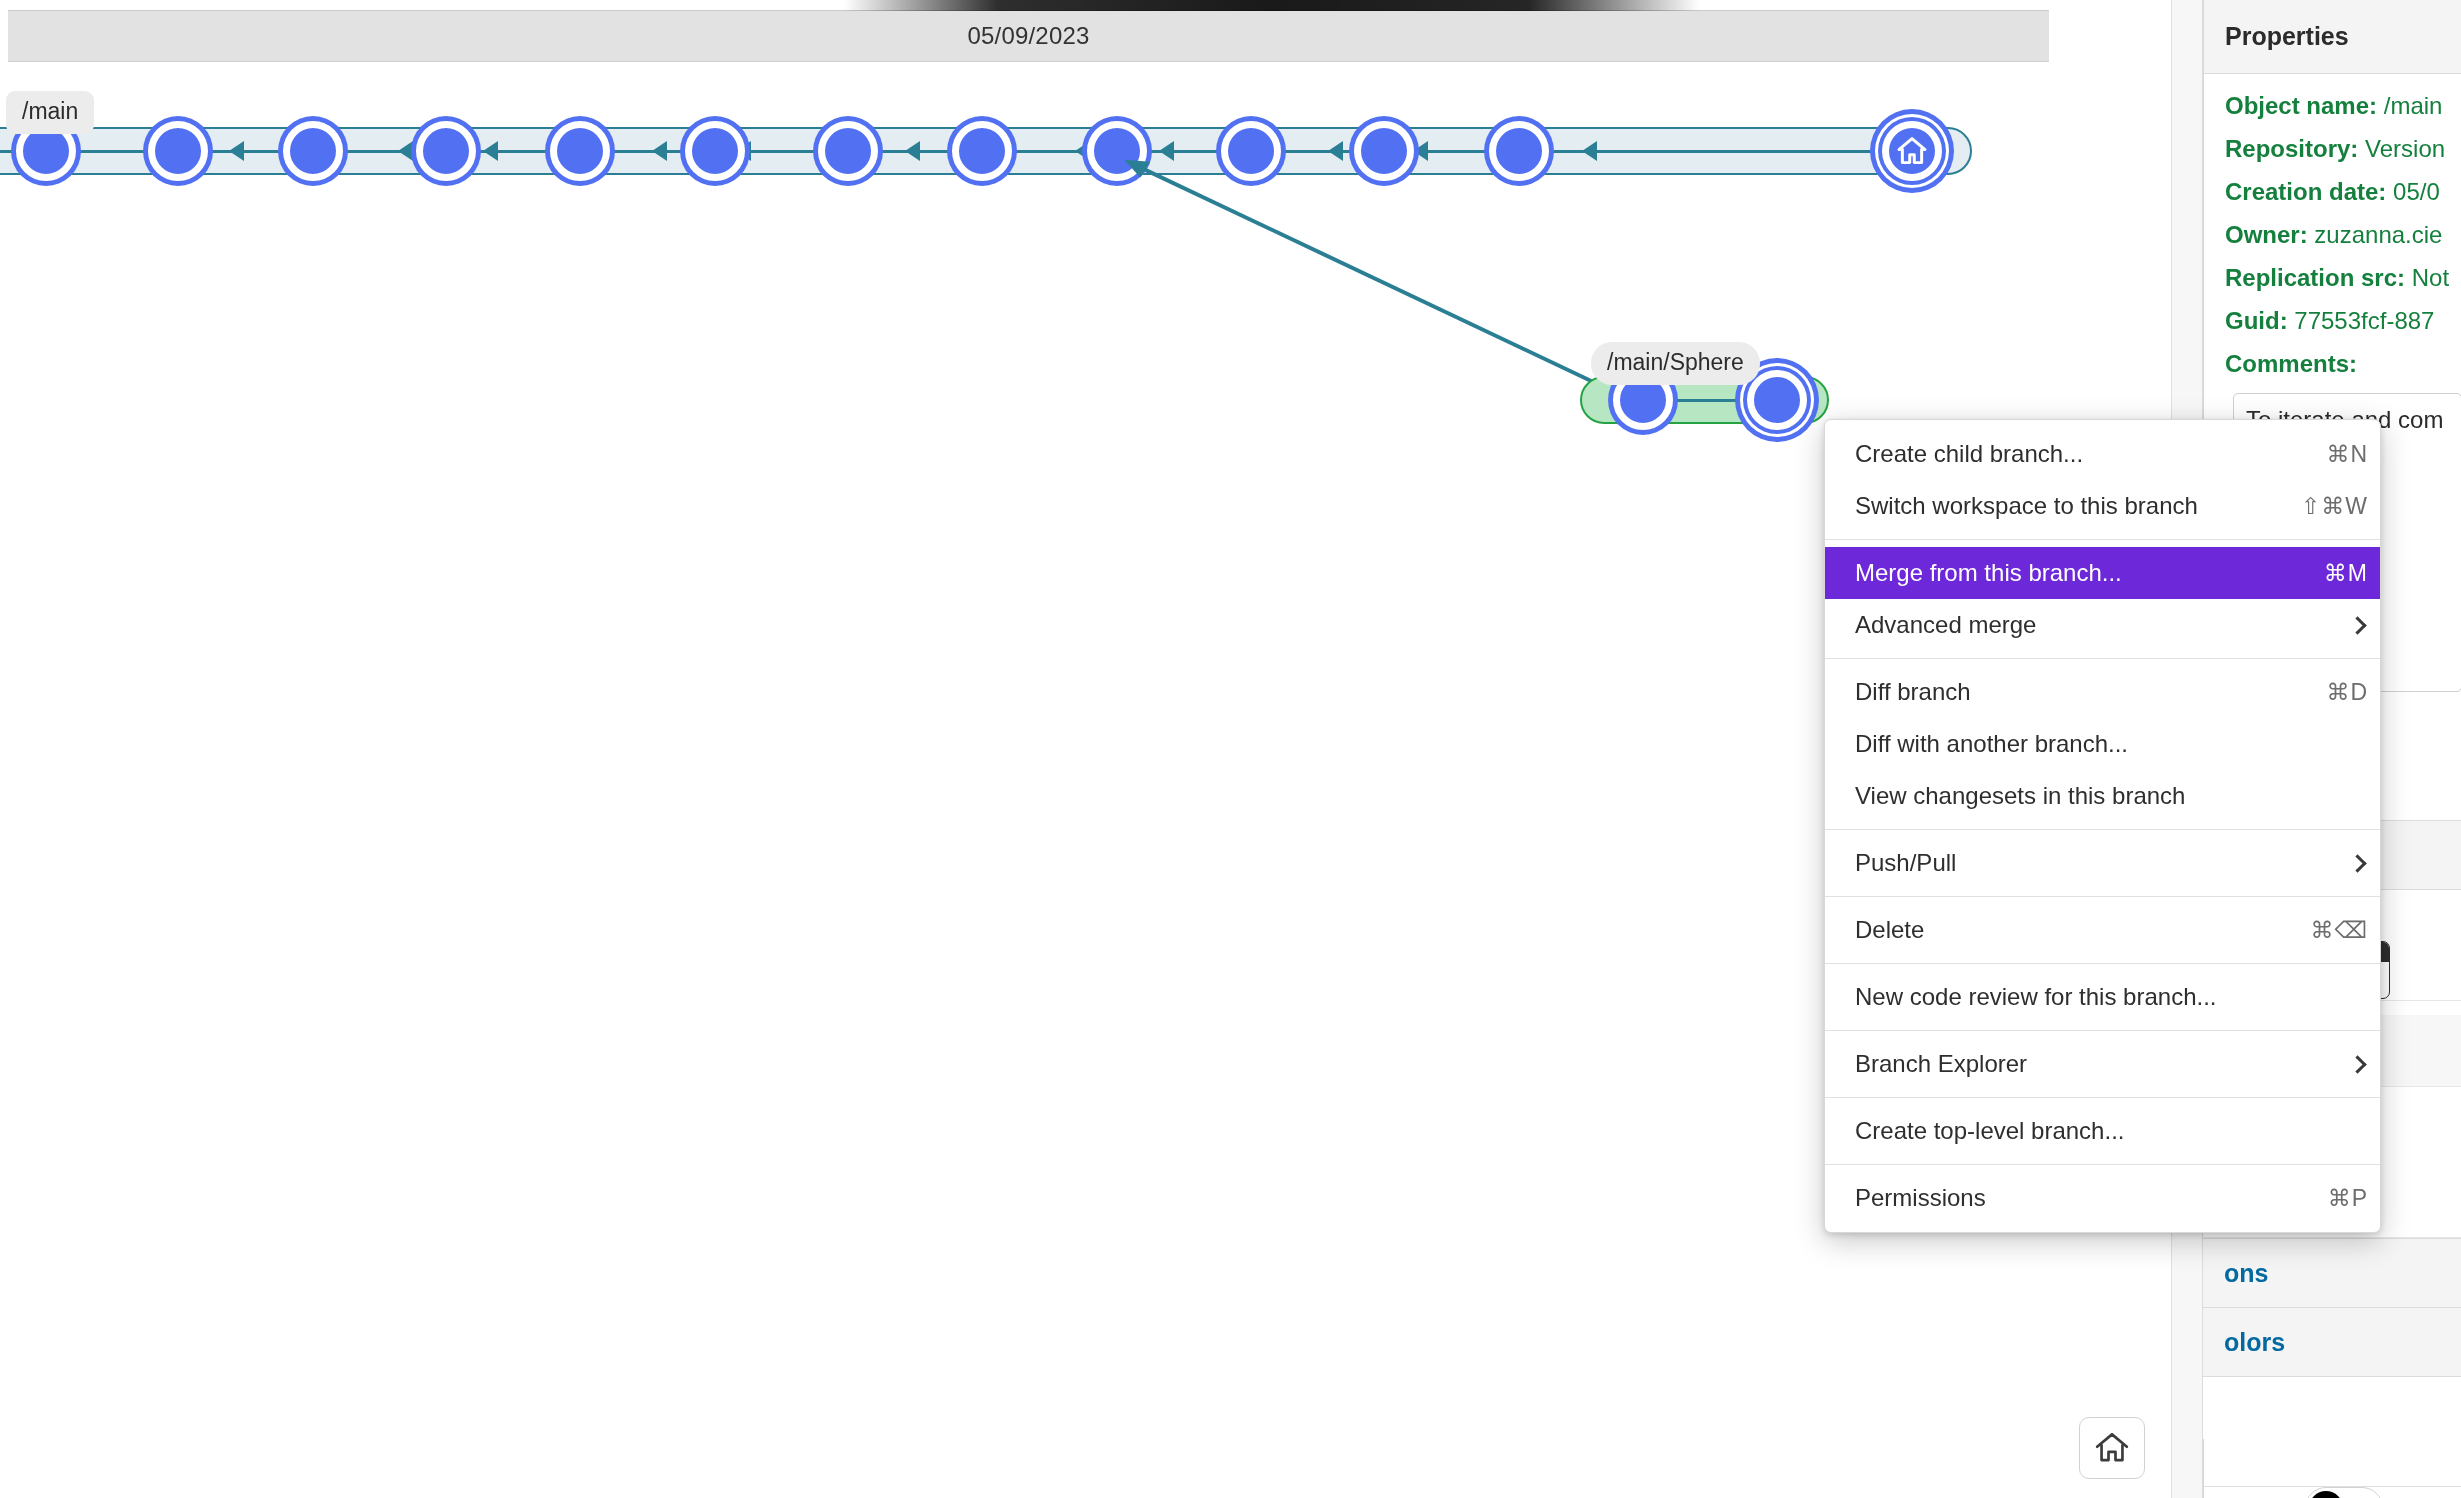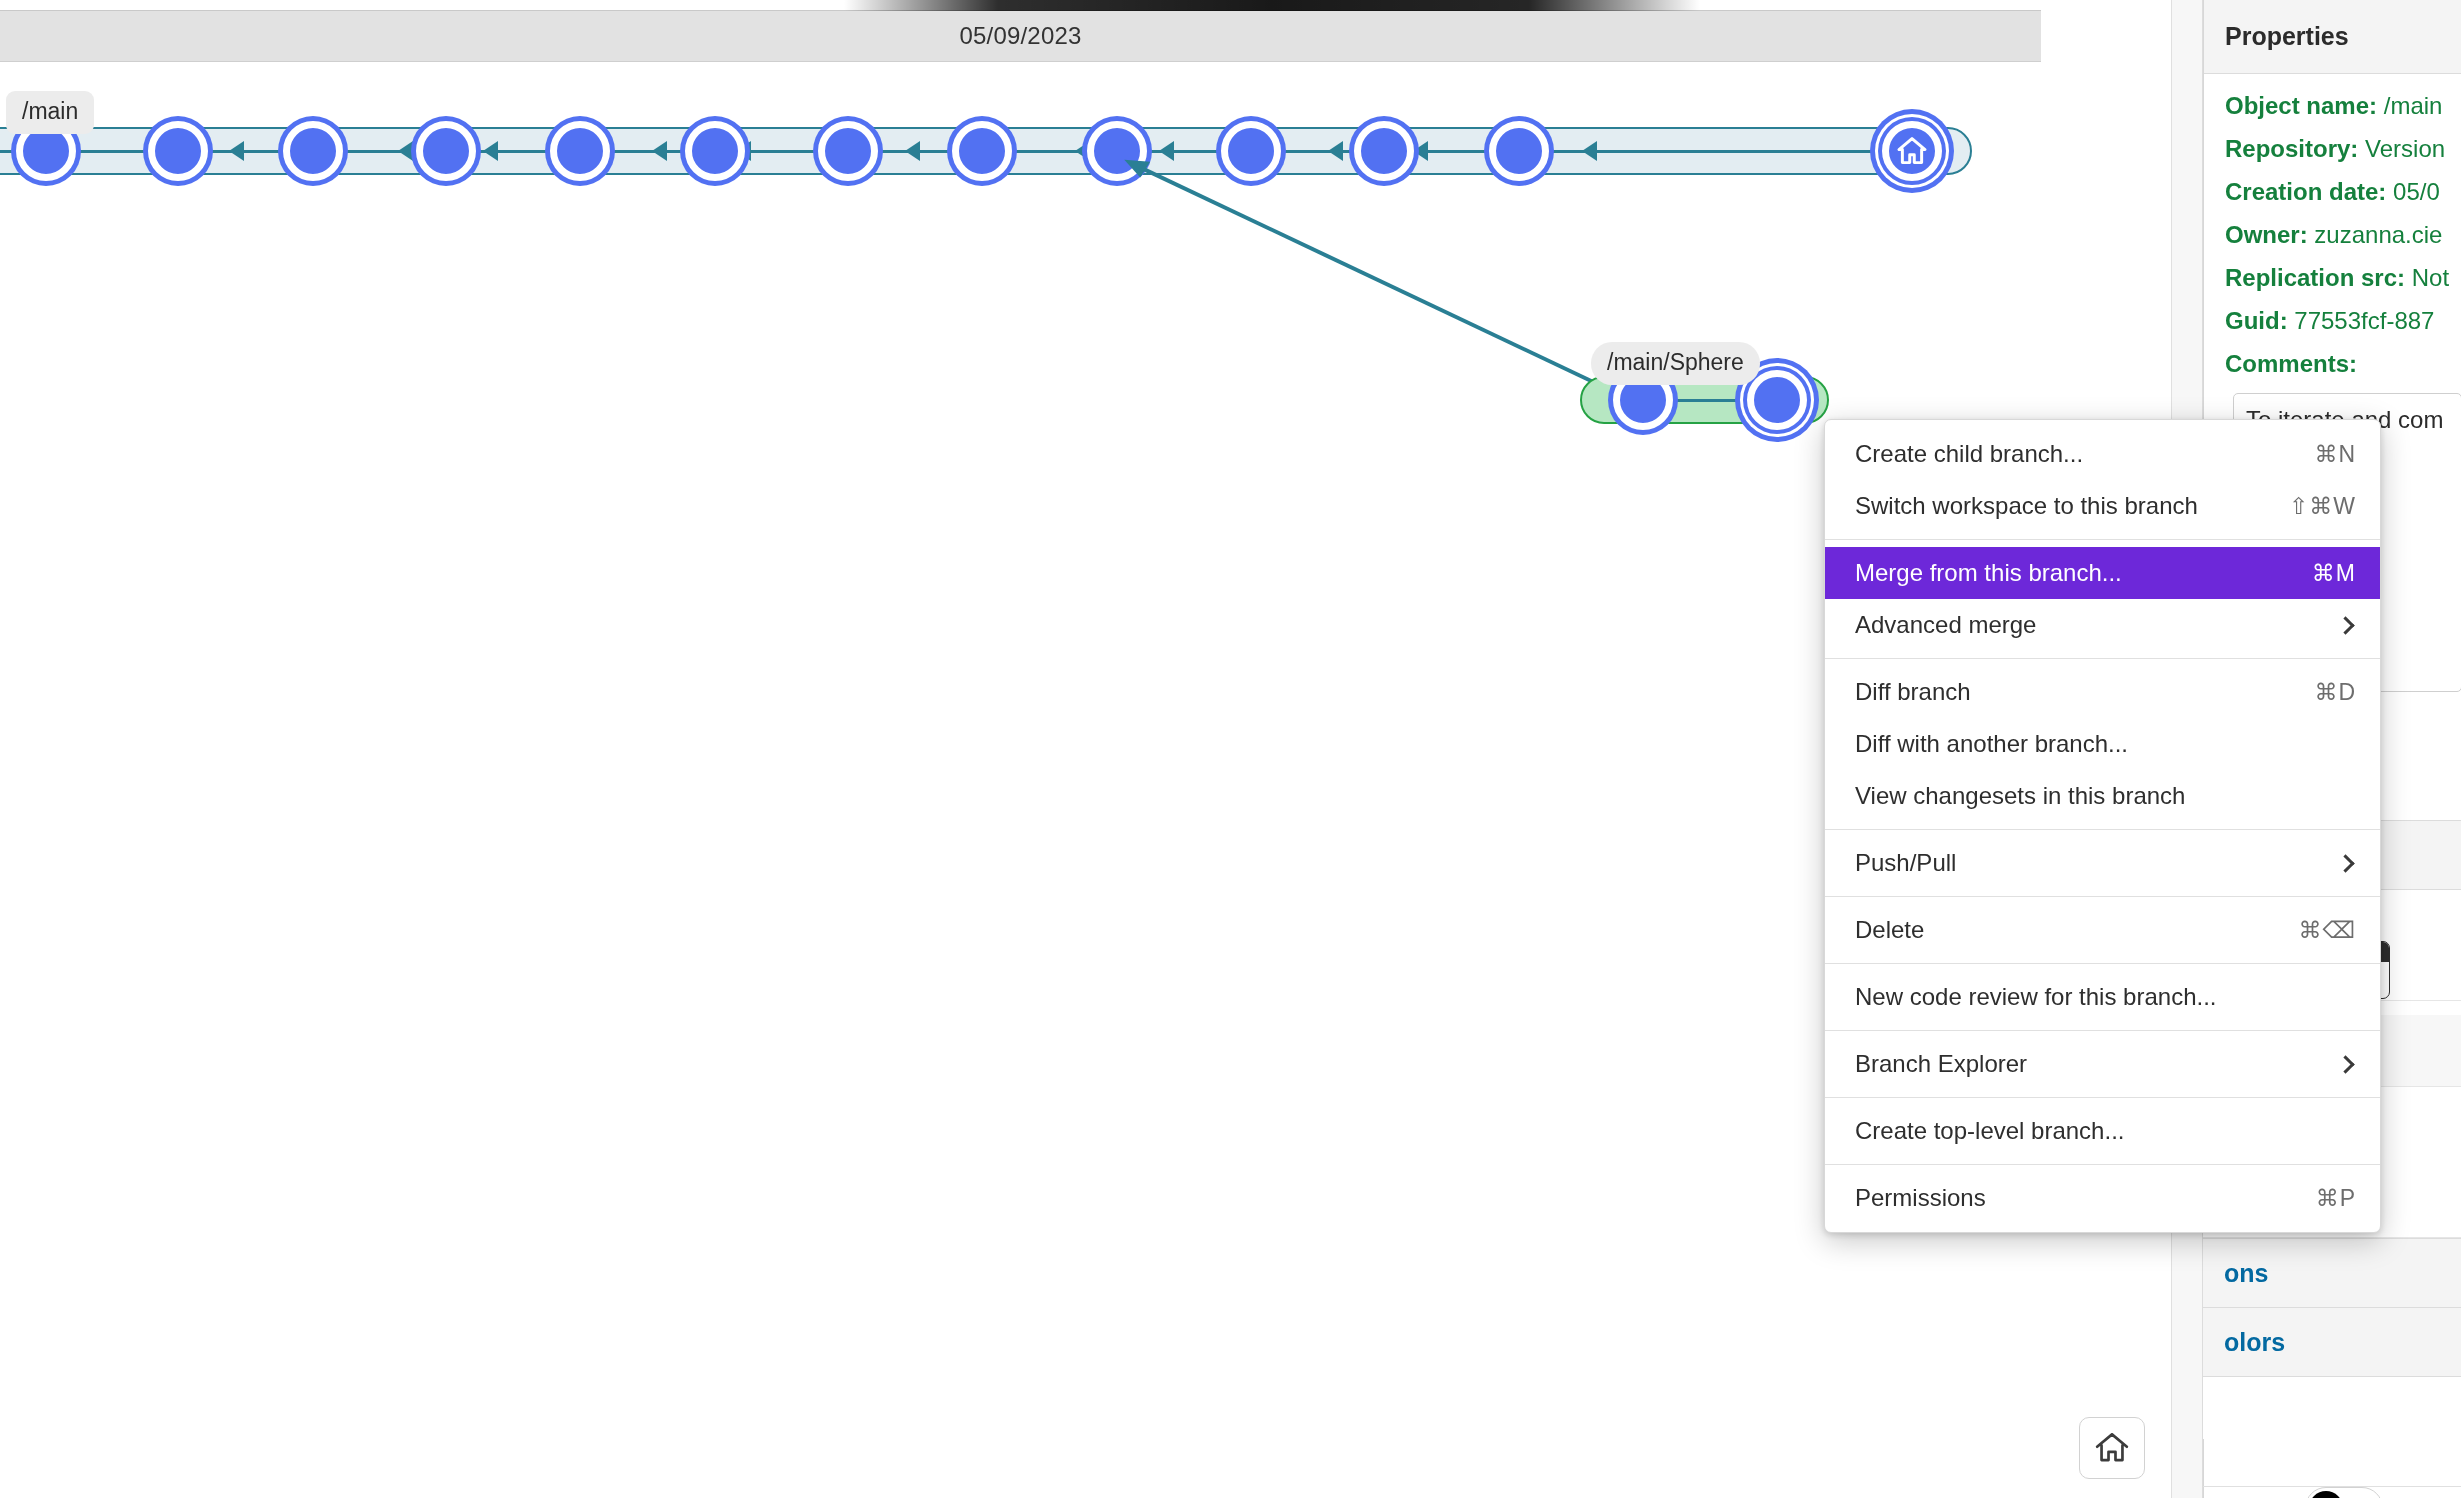--- a/index.html
+++ b/index.html
@@ -13,21 +13,21 @@
   #root {
     position: relative;
     width: 2462px;
     height: 1498px;
     background: #ffffff;
   }
 
   
   .date-bar {
     position: absolute;
-    left: 0; top: 10px;
+    left: 8px; top: 10px;
     width: 2041px; height: 52px;
     background: #e2e2e2;
     border-top: 1px solid #c9c9c9;
     border-bottom: 1px solid #cfcfcf;
   }
   .date-bar-label {
     position: absolute;
     left: 0; right: 0; top: 50%;
     transform: translateY(-50%);
     text-align: center;
@@ -145,21 +145,21 @@
     border-radius: 7px;
     box-shadow: 0 8px 30px rgba(0,0,0,.22), 0 2px 6px rgba(0,0,0,.14);
     padding: 8px 0 8px 0;
     z-index: 50;
   }
   .mi {
     position: relative;
     display: flex;
     align-items: center;
     height: 52px;
-    padding: 0 24px 0 30px;
+    padding: 0 12px 0 30px;
     font-size: 24px;
     color: #2e2e2e;
     white-space: nowrap;
   }
   .mi.sel { background: #6d28d9; color: #ffffff; }
   .mi .mi-label { flex: 1 1 auto; }
   .mi .mi-acc {
     flex: 0 0 auto;
     font-size: 23px;
     color: #6d6d6d;

